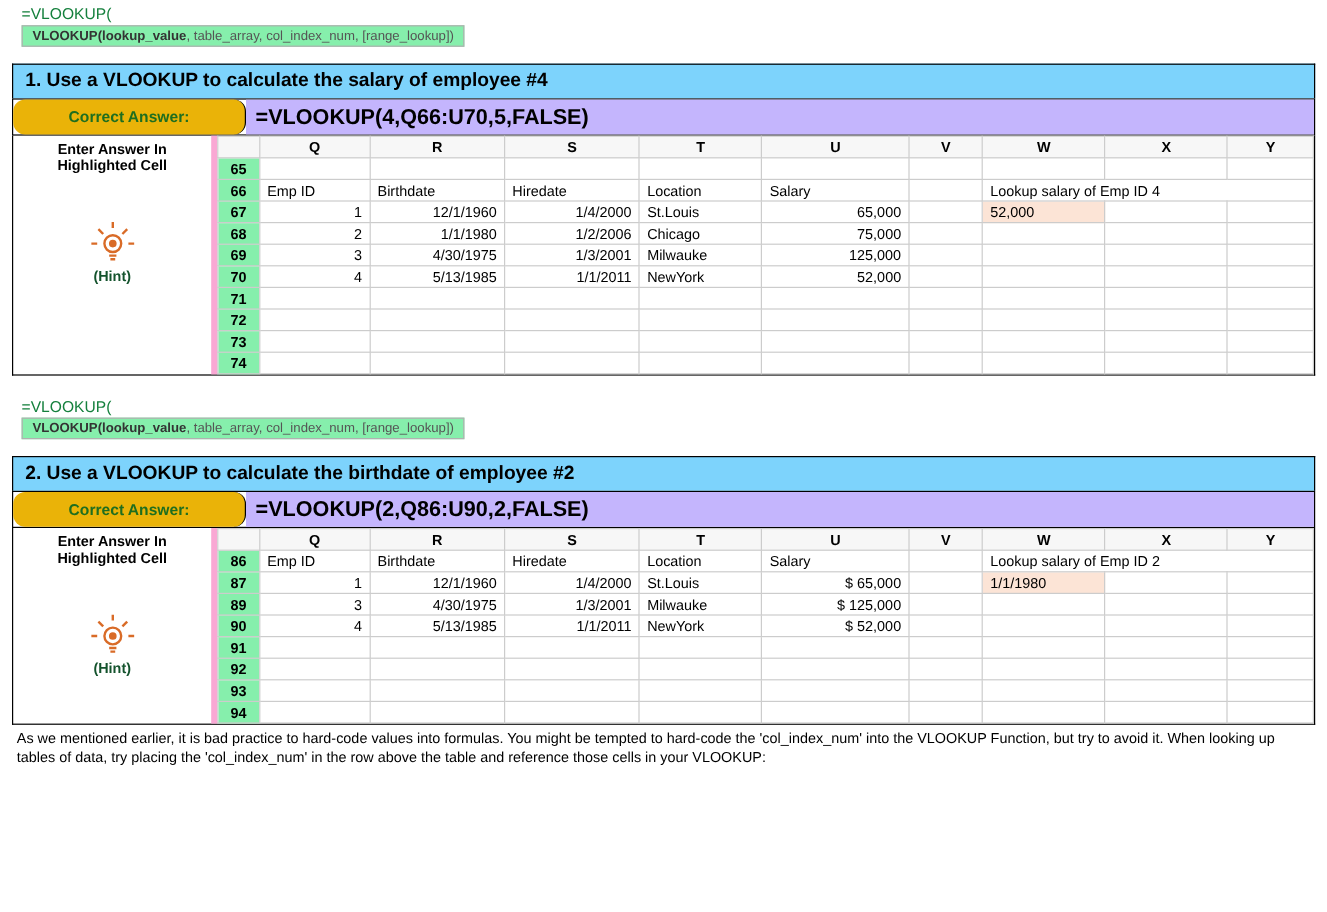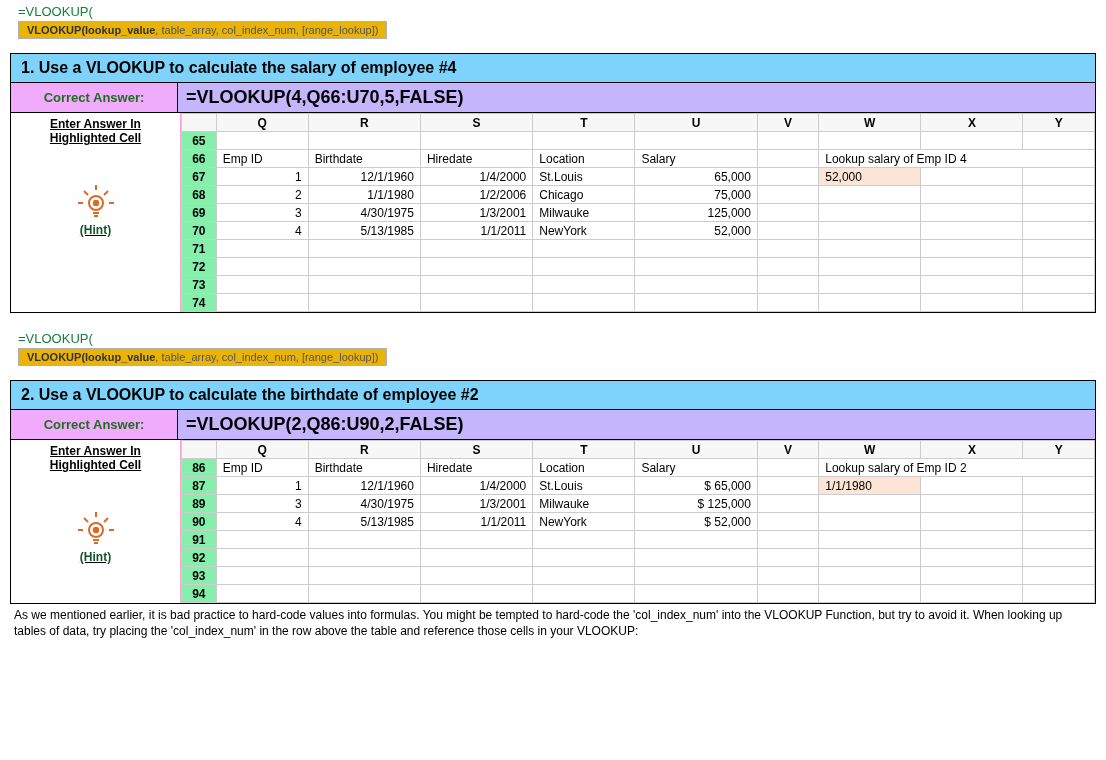--- a/index.html
+++ b/index.html
@@ -15,21 +15,21 @@
   .formula-bar {
     margin: 4px 0 0 18px;
     font-family: Verdana, sans-serif;
     font-size: 13px;
     color: #15803d;
   }
   .tooltip-box {
     display: inline-block;
     margin: 2px 0 6px 18px;
     padding: 2px 8px;
-    background: #eab308;
+    background: #86efac;
     border: 1px solid #b0b0b0;
     font-family: Verdana, sans-serif;
     font-size: 11px;
     color: #555;
   }
   .tooltip-box .fn { font-weight: bold; color: #333; }
   .question-bar {
     background: #7dd3fc;
     padding: 5px 10px;
     font-weight: bold;
@@ -38,53 +38,53 @@
     border: 1px solid #000;
     border-bottom: none;
   }
   .answer-row {
     display: flex;
     margin: 0 10px;
     border: 1px solid #000;
     border-top: 1px solid #000;
   }
   .answer-label {
-    width: 167px;
-    background: #f0abfc;
+    width: 194px;
+    background: #eab308;
     font-weight: bold;
     font-size: 13px;
     color: #1f6e1f;
     display: flex;
     align-items: center;
     justify-content: center;
     border-right: 1px solid #000;
+    border-radius: 10px;
   }
   .answer-formula {
     flex: 1;
     background: #c4b5fd;
     font-weight: bold;
     font-size: 18px;
     font-family: Verdana, sans-serif;
     padding: 4px 8px;
   }
   .grid-wrap {
     display: flex;
     margin: 0 10px;
     border-left: 1px solid #000;
     border-right: 1px solid #000;
     border-bottom: 1px solid #000;
   }
   .sidebar {
     width: 170px;
-    border-right: 1px solid #f9a8d4;
+    border-right: 5px solid #f9a8d4;
     text-align: center;
     font-weight: bold;
     font-size: 12px;
     padding-top: 4px;
-    text-decoration: underline;
   }
   .sidebar .hint-icon {
     margin: 40px auto 2px auto;
     width: 36px; height: 36px;
   }
   .sidebar .hint-text {
     color: #14532d;
     font-weight: bold;
   }
   table.sheet {

